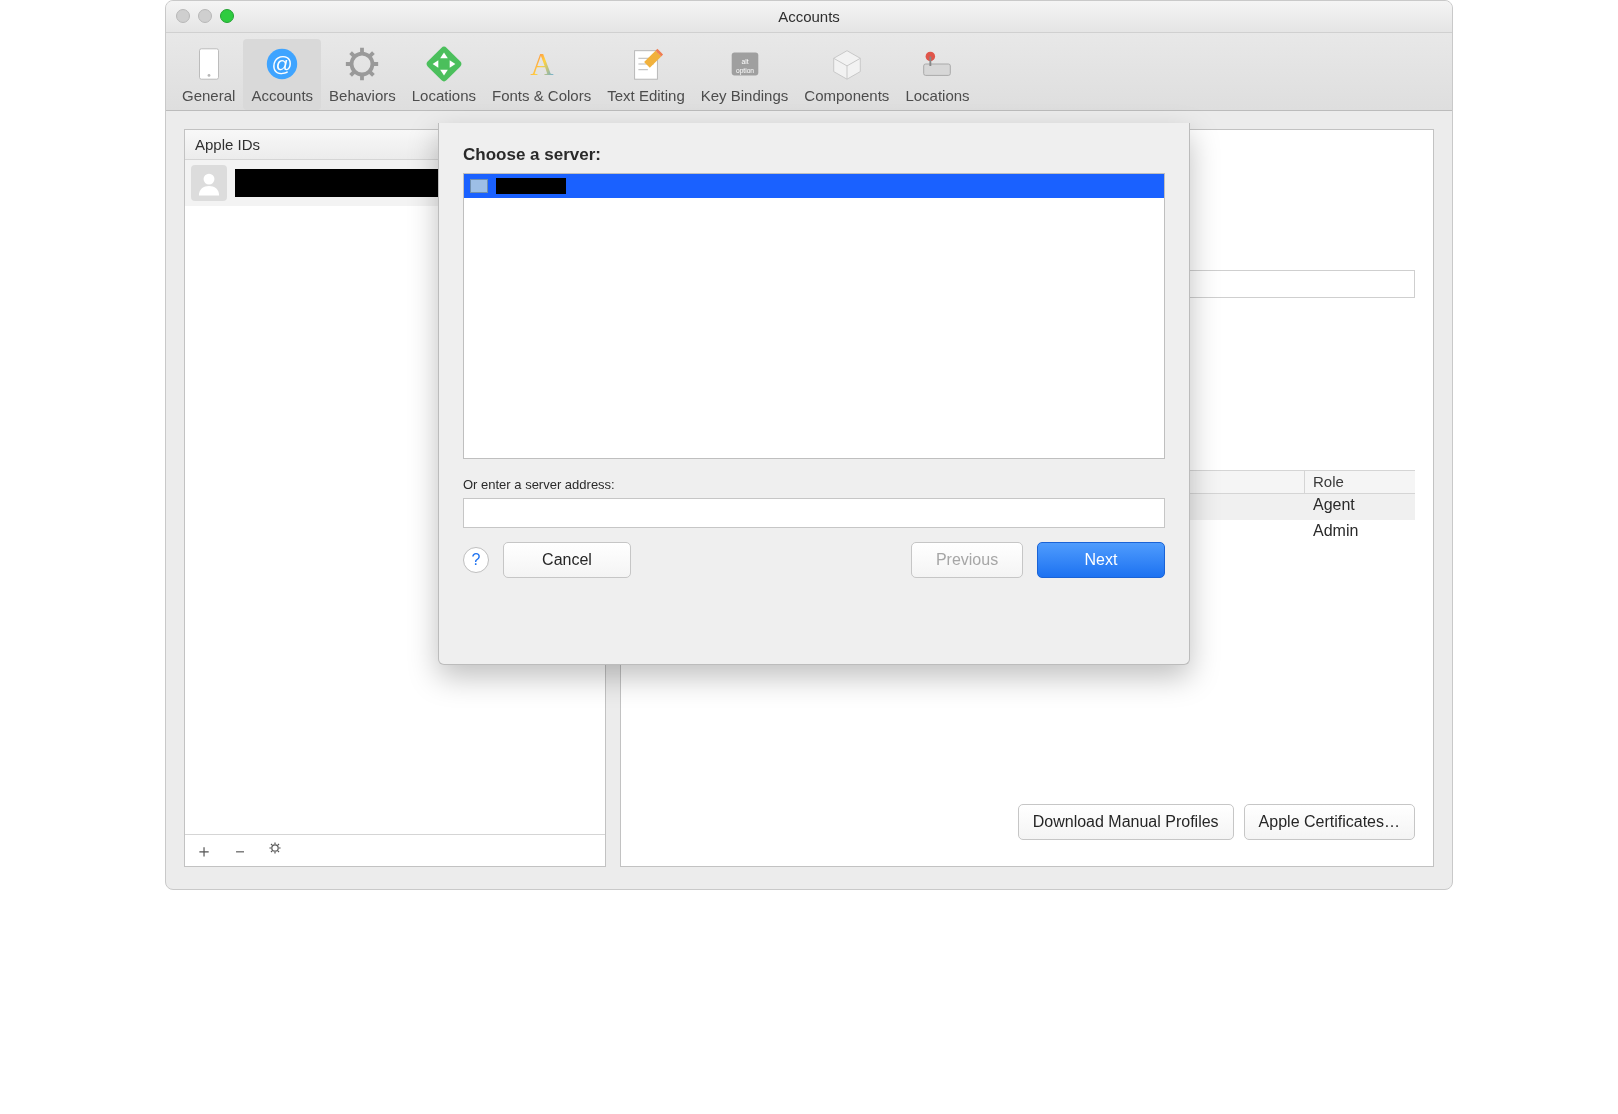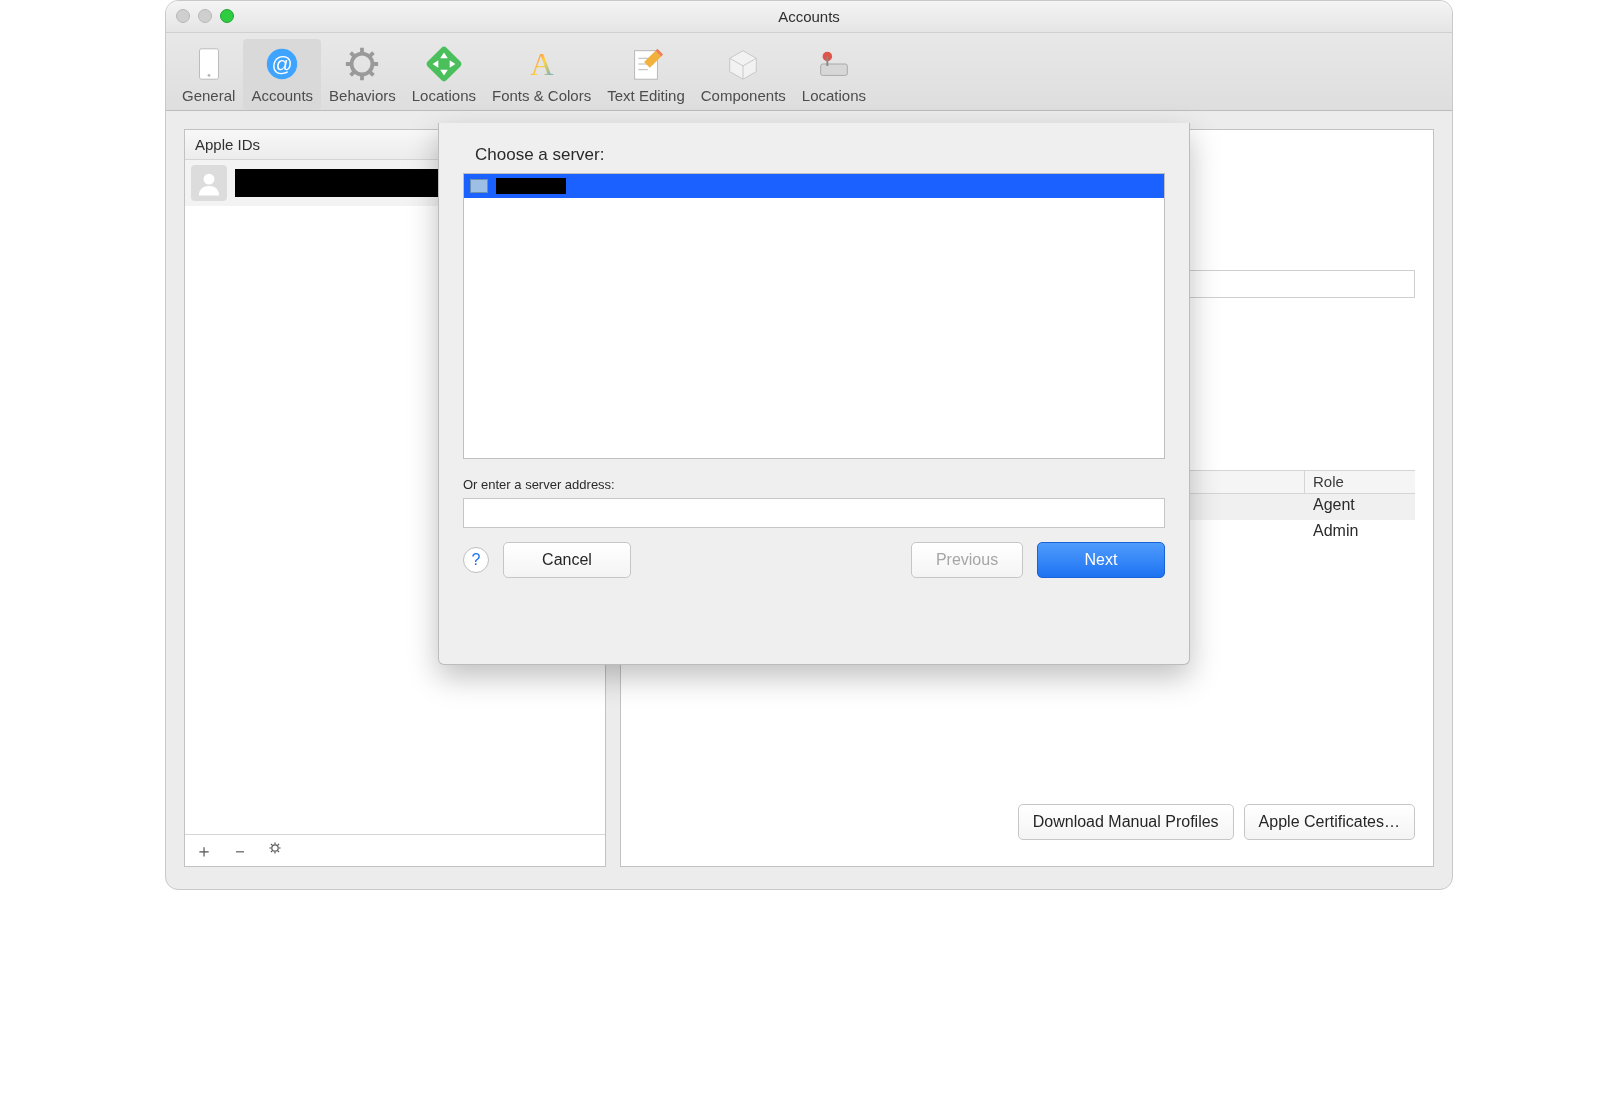--- a/index.html
+++ b/index.html
@@ -1,17 +1,17 @@
 <!DOCTYPE html>
 <html><head>
 <meta charset="utf-8">
 <style>
   html,body{margin:0;padding:0;font-family:-apple-system,"Helvetica Neue",Arial,sans-serif;font-size:14px;color:#2a2a2a;background:#fff}
   *{box-sizing:border-box}
-  .window{width:1288px;height:890px;margin:0 auto;border:1px solid #c9c9c9;border-radius:13px;overflow:hidden;background:#ececec;position:relative}
+  .window{width:1288px;height:890px;margin:0 auto;border:1px solid #c9c9c9;border-radius:8px;overflow:hidden;background:#ececec;position:relative}
   .titlebar{height:32px;display:flex;align-items:center;padding:0 10px;background:linear-gradient(#f4f4f4,#e5e5e5);border-bottom:1px solid #d0d0d0;position:relative}
   .traffic{display:flex;gap:8px;position:absolute;left:10px;top:8px}
   .dot{width:14px;height:14px;border-radius:50%}
   .dot.gray{background:#cfcfcf;border:1px solid #b8b8b8}
   .dot.green{background:#2ecc40;border:1px solid #24a233}
   .title{flex:1;text-align:center;font-size:15px;color:#2f2f2f}
   .toolbar{display:flex;align-items:flex-end;gap:0;padding:6px 8px 0 8px;background:linear-gradient(#e8e8e8,#dedede);border-bottom:1px solid #bcbcbc}
   .tb-item{display:flex;flex-direction:column;align-items:center;padding:4px 8px 6px 8px;border-radius:4px;font-size:15px;color:#4d4d4d;cursor:default;gap:2px}
   .tb-item.active{background:#d9d9d9}
   .tb-icon{width:42px;height:42px;display:flex;align-items:center;justify-content:center}
@@ -33,21 +33,21 @@
   .th-role{width:110px}
   .tr{display:flex;height:26px;font-size:16px}
   .tr.alt{background:#f0f0f0}
   .td-role{width:110px;padding:2px 8px}
   .bottom-buttons{position:absolute;right:18px;bottom:26px;display:flex;gap:10px}
   .btn{height:30px;padding:17px 14px;border:1px solid #c6c6c6;border-radius:5px;background:linear-gradient(#ffffff,#f4f4f4);font-size:16px;color:#262626;display:flex;align-items:center;cursor:default}
   .btn.primary{background:linear-gradient(#4f9cfd,#1d72f1);color:#fff;border:1px solid #1a63d6}
   .btn.disabled{color:#a6a6a6}
   
   .sheet{position:absolute;left:272px;top:122px;width:752px;height:542px;background:#efefef;border:1px solid #bcbcbc;border-top:none;border-radius:0 0 6px 6px;box-shadow:0 12px 30px rgba(0,0,0,.25);padding:22px 24px 18px 24px;display:flex;flex-direction:column}
-  .sheet h3{margin:0 0 8px 12px;font-weight:400;font-size:17px}
+  .sheet h3{margin:0 0 8px 0;font-weight:700;font-size:17px}
   .server-list{flex:0 0 286px;border:1px solid #bfbfbf;background:#fff;overflow:hidden}
   .srv-row{height:24px;display:flex;align-items:center;gap:8px;padding:0 6px;color:#fff}
   .srv-row.selected{background:#1a61ff}
   .srv-icon{width:18px;height:14px;background:#9dbfe6;border:1px solid #6f8fae}
   .srv-label{height:16px;background:#000;color:#000;min-width:70px}
   .addr-label{margin:18px 0 6px 0;font-size:13px}
   .addr-input{height:30px;border:1px solid #c6c6c6;background:#fff;width:100%}
   .sheet-buttons{display:flex;align-items:center;gap:14px;margin-top:14px}
   .help{width:26px;height:26px;border-radius:50%;border:1px solid #bfbfbf;background:#fff;color:#1d72f1;font-size:16px;display:flex;align-items:center;justify-content:center}
   .spacer{flex:1}
@@ -145,20 +145,30 @@
             <line x1="12" y1="14" x2="28" y2="14" stroke="#b5b5b5"></line>
             <line x1="12" y1="20" x2="28" y2="20" stroke="#b5b5b5"></line>
             <line x1="12" y1="26" x2="22" y2="26" stroke="#b5b5b5"></line>
             <polygon points="30,6 36,12 24,24 18,18" fill="#f1b13c"></polygon>
             <polygon points="32,4 38,10 36,12 30,6" fill="#ef7d52"></polygon>
           </svg>
       </span>
       <span>Text Editing</span>
     </div>
 
+    <div class="tb-item">
+      <span class="tb-icon">
+        <svg viewBox="0 0 40 40">
+            <rect x="6" y="8" width="28" height="24" rx="3" fill="#9f9f9f"></rect>
+            <text x="20" y="20" text-anchor="middle" font-size="7" fill="#fff">alt</text>
+            <text x="20" y="29" text-anchor="middle" font-size="7" fill="#fff">option</text>
+          </svg>
+      </span>
+      <span>Key Bindings</span>
+    </div>
 
 
     <div class="tb-item">
       <span class="tb-icon">
         <svg viewBox="0 0 40 40">
             <polygon points="20,6 34,14 34,28 20,36 6,28 6,14" fill="#f2f2f2" stroke="#c6c6c6"></polygon>
             <polyline points="6,14 20,22 34,14" fill="none" stroke="#c6c6c6"></polyline>
             <line x1="20" y1="22" x2="20" y2="36" stroke="#c6c6c6"></line>
           </svg>
       </span>

